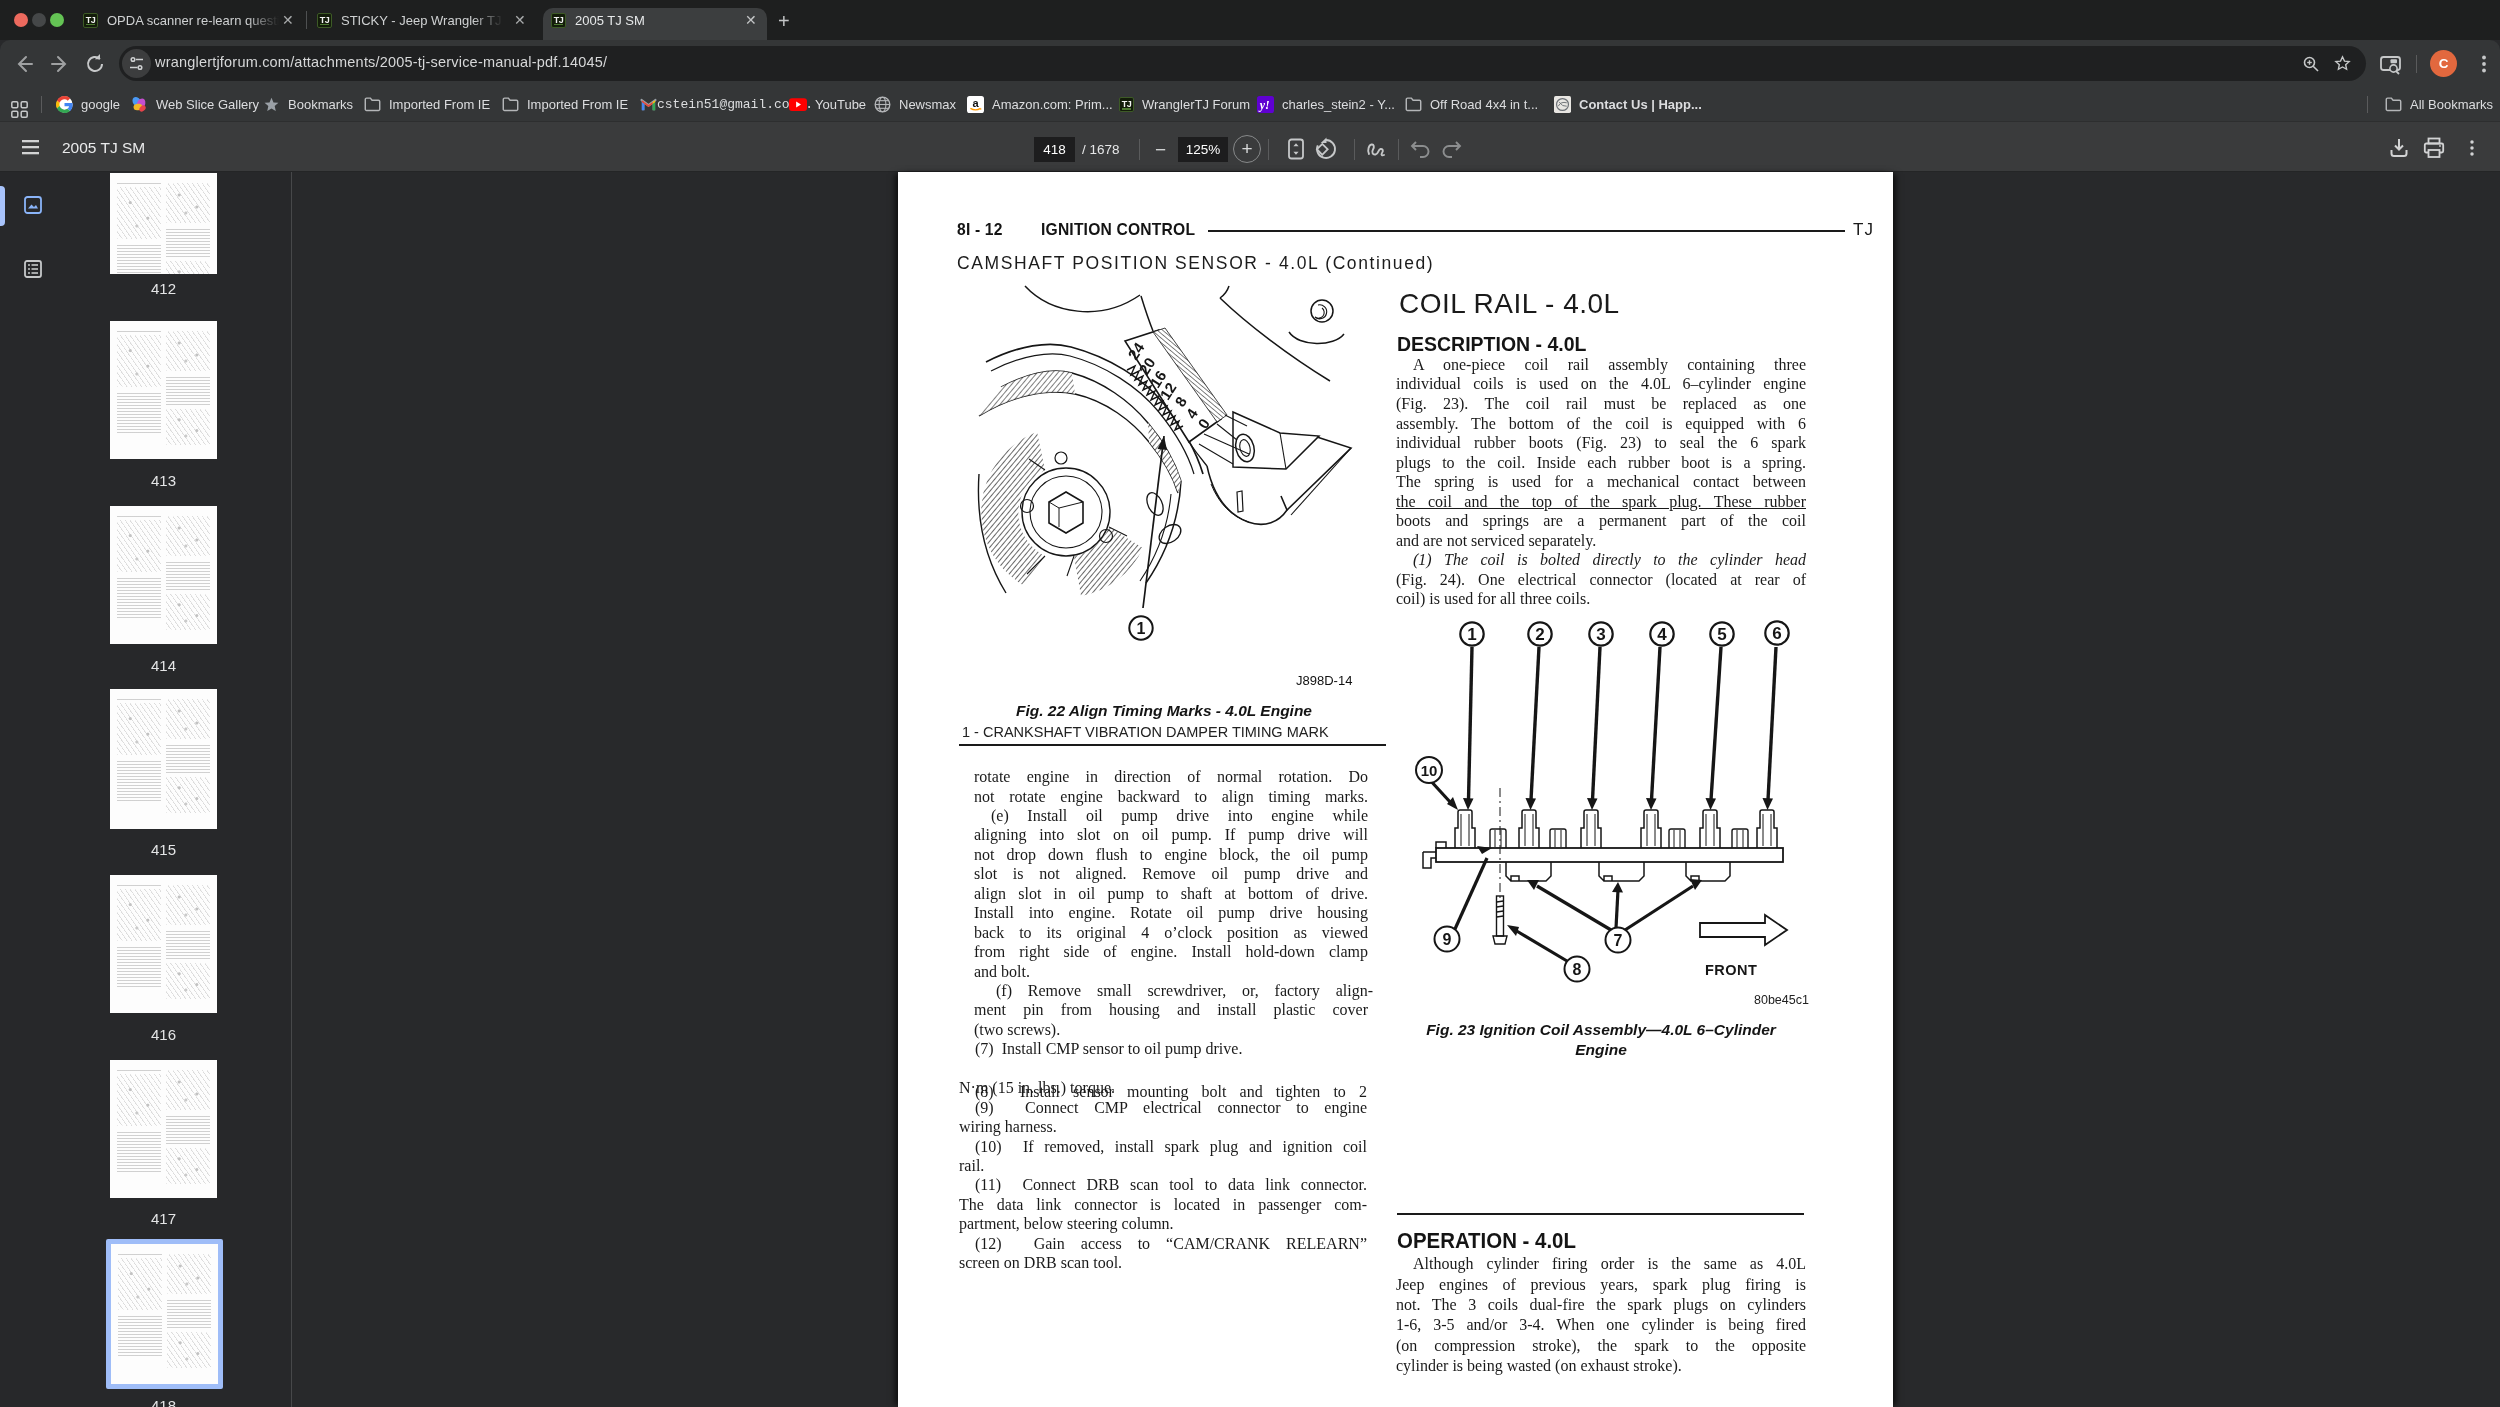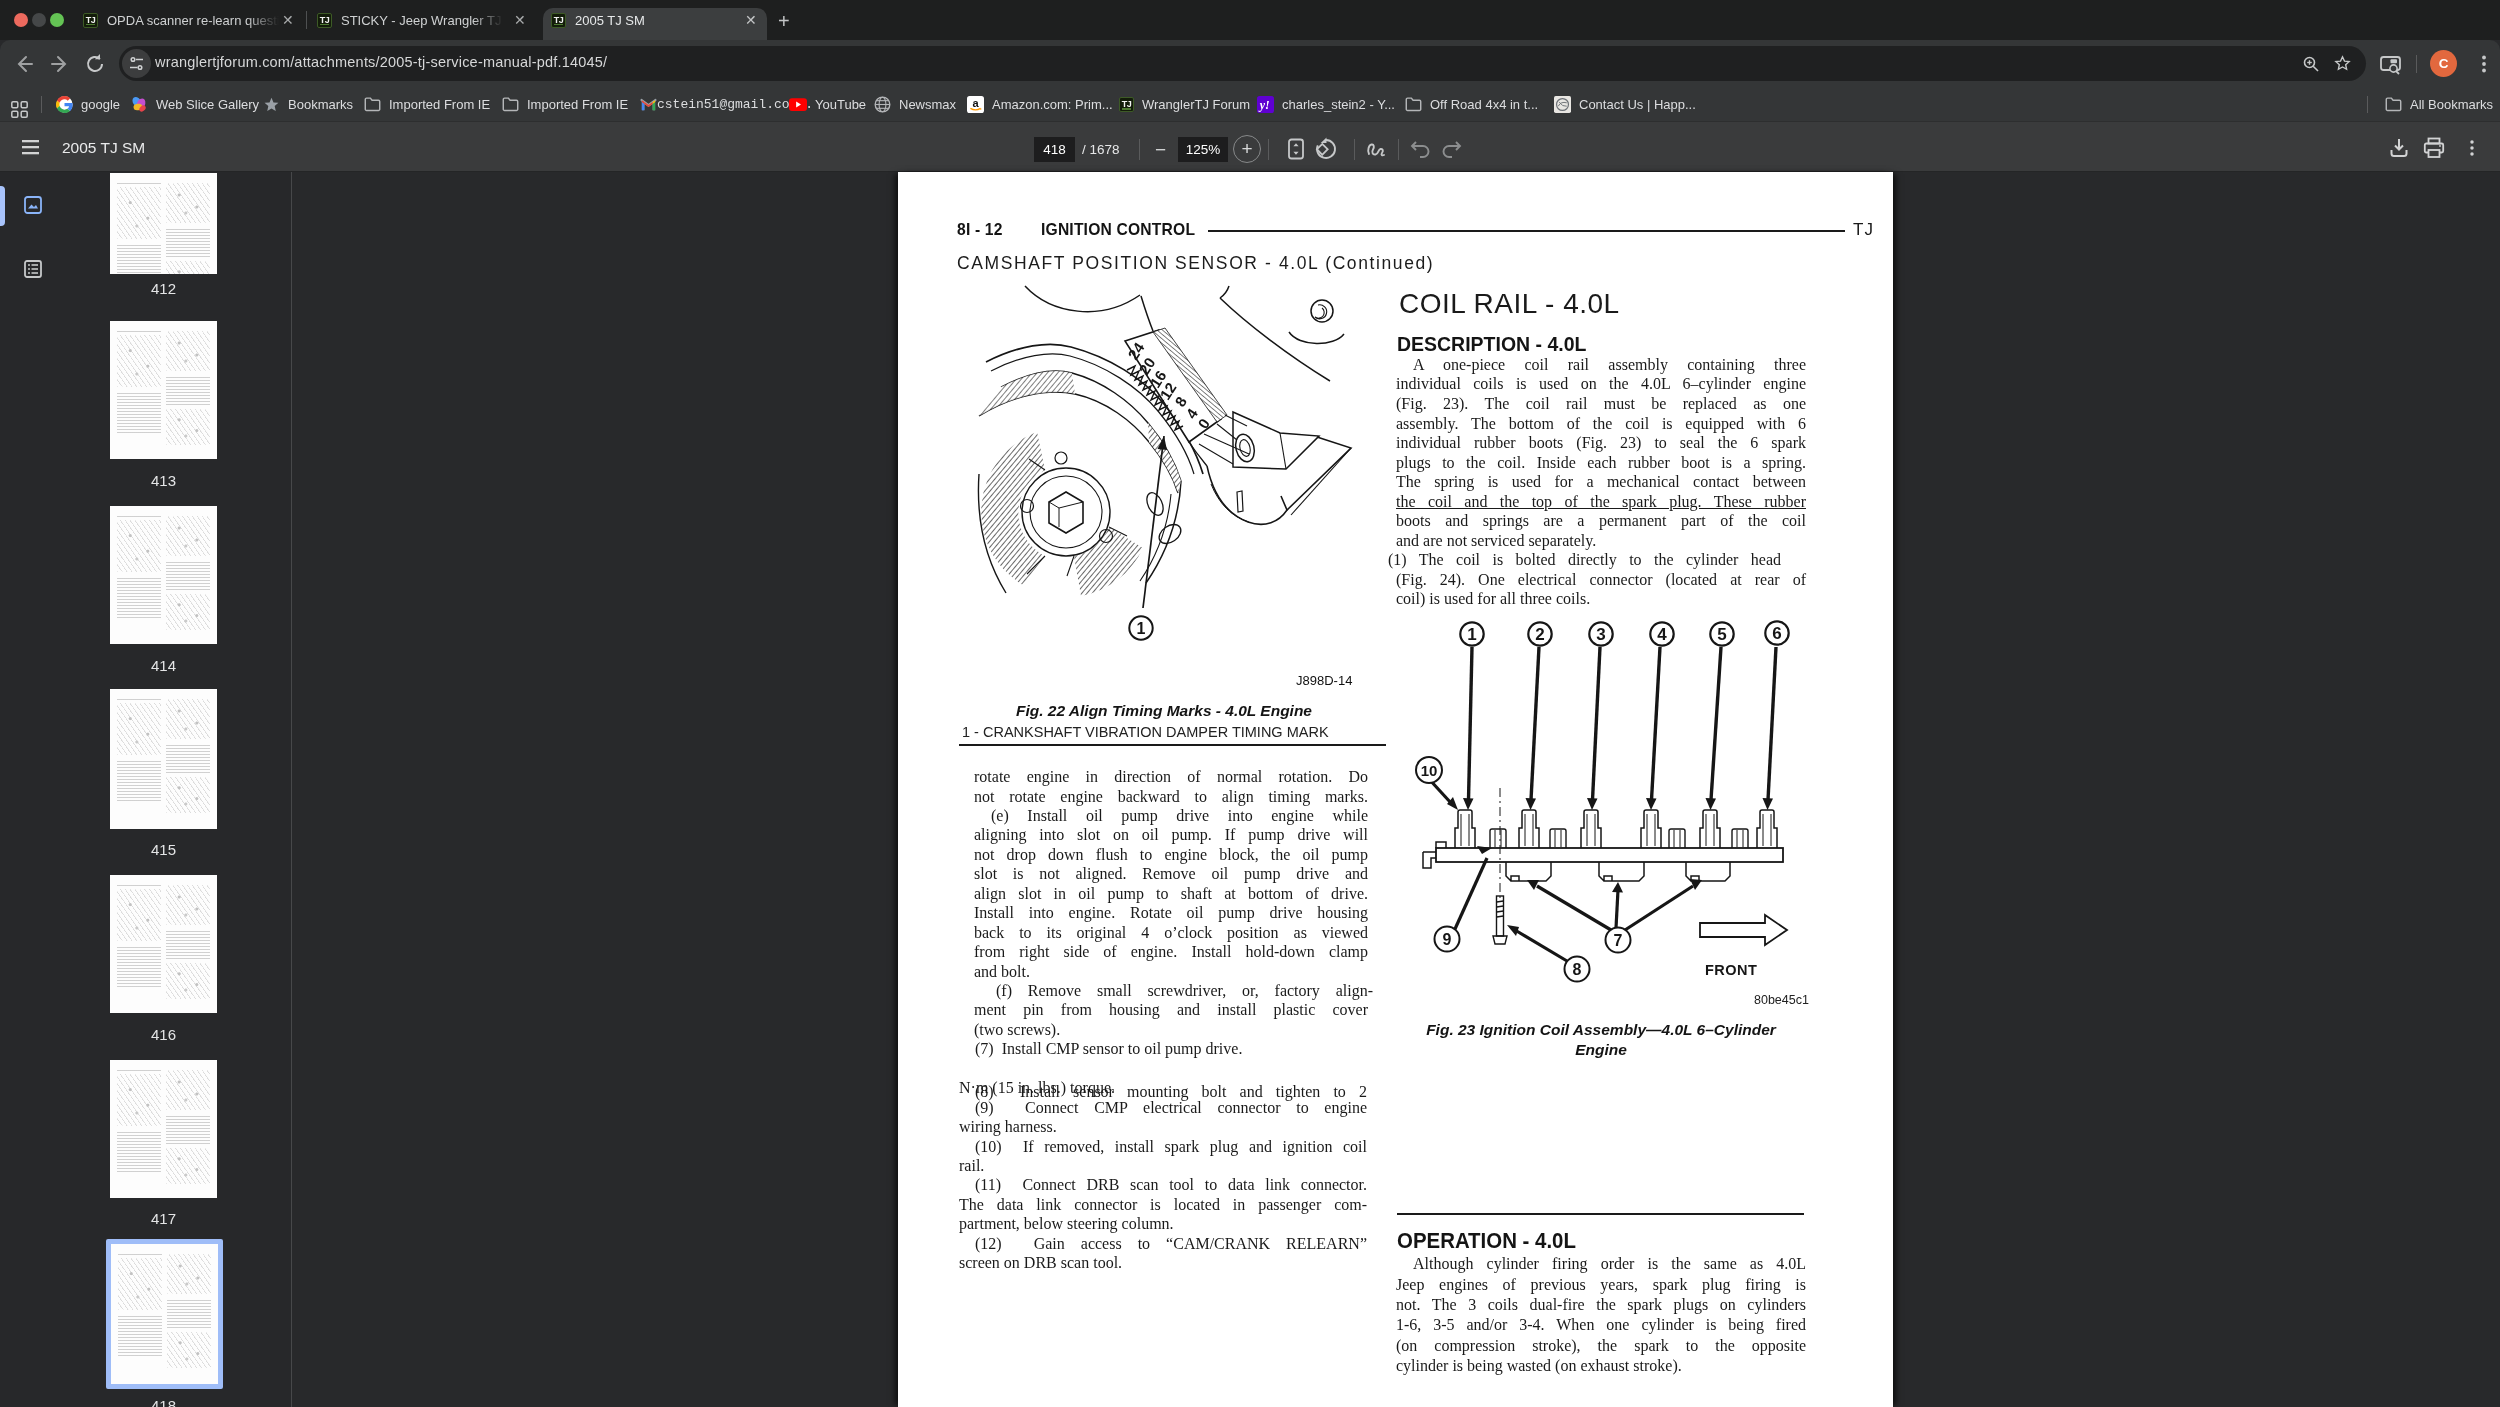--- a/index.html
+++ b/index.html
@@ -219,21 +219,21 @@
       <path d="M1.5 2.5 a1.5 1.5 0 0 1 1.5-1.5 h4.5 l2 2.5 h7.5 a1.5 1.5 0 0 1 1.5 1.5 v9 a1.5 1.5 0 0 1-1.5 1.5 h-14 a1.5 1.5 0 0 1-1.5-1.5 z" fill="none" stroke="#b4b6b8" stroke-width="1.7"></path>
     </svg>
   <span style="margin-left:8px;">Off Road 4x4 in t...</span>
 </div>
 <div class="bmitem" style="left:1554px;">
   <svg width="17" height="17" viewBox="0 0 20 20">
       <rect width="20" height="20" rx="2" fill="#e8e6e2"></rect>
       <circle cx="10" cy="10" r="7" fill="none" stroke="#6a6f74" stroke-width="1.4"></circle>
       <path d="M5 12 q3-6 10-4 M6 7 q4 6 9 5" stroke="#6a6f74" stroke-width="1.1" fill="none"></path>
     </svg>
-  <span style="margin-left:8px;">Contact Us | Happ...</span>
+  <span style="margin-left:8px;font-weight:bold;">Contact Us | Happ...</span>
 </div>
 <div class="vdiv" style="left:2367px; top:96px; height:17px;"></div>
 <div class="bmitem" style="left:2385px;">
   <svg width="17" height="15" viewBox="0 0 20 17">
       <path d="M1.5 2.5 a1.5 1.5 0 0 1 1.5-1.5 h4.5 l2 2.5 h7.5 a1.5 1.5 0 0 1 1.5 1.5 v9 a1.5 1.5 0 0 1-1.5 1.5 h-14 a1.5 1.5 0 0 1-1.5-1.5 z" fill="none" stroke="#b4b6b8" stroke-width="1.7"></path>
     </svg>
   <span style="margin-left:8px;">All Bookmarks</span>
 </div>
 
 <div id="pdfbar">
@@ -665,21 +665,21 @@
     <div class="j" style="left:515px; top:182.8px; width:393px;">A one-piece coil rail assembly containing three</div>
     <div class="j" style="left:498px; top:202.4px; width:410px;">individual coils is used on the 4.0L 6–cylinder engine</div>
     <div class="j" style="left:498px; top:221.9px; width:410px;">(Fig. 23). The coil rail must be replaced as one</div>
     <div class="j" style="left:498px; top:241.5px; width:410px;">assembly. The bottom of the coil is equipped with 6</div>
     <div class="j" style="left:498px; top:261px; width:410px;">individual rubber boots (Fig. 23) to seal the 6 spark</div>
     <div class="j" style="left:498px; top:280.6px; width:410px;">plugs to the coil. Inside each rubber boot is a spring.</div>
     <div class="j" style="left:498px; top:300.1px; width:410px;">The spring is used for a mechanical contact between</div>
     <div class="j" style="left:498px; top:319.7px; width:410px;text-decoration:underline;">the coil and the top of the spark plug. These rubber</div>
     <div class="j" style="left:498px; top:339.2px; width:410px;">boots and springs are a permanent part of the coil</div>
     <div class="ln" style="left:498px; top:358.8px;">and are not serviced separately.</div>
-    <div class="j" style="left:490px; top:378.3px; width:393px;">(1) The coil is bolted directly to the cylinder head</div>
+    <div class="j" style="left:515px; top:378.3px; width:393px;font-style:italic;">(1) The coil is bolted directly to the cylinder head</div>
     <div class="j" style="left:498px; top:397.9px; width:410px;">(Fig. 24). One electrical connector (located at rear of</div>
     <div class="ln" style="left:498px; top:417.4px;">coil) is used for all three coils.</div>
 
     <div class="abs cap" style="left:498px; top:849px; width:410px; text-align:center; font-size:15.5px;">Fig. 23 Ignition Coil Assembly—4.0L 6–Cylinder</div>
     <div class="abs cap" style="left:498px; top:869px; width:410px; text-align:center; font-size:15.5px;">Engine</div>
 
 
     <div class="abs" style="left:499px; top:1041px; width:407px; height:1.5px; background:#1a1a1a;"></div>
     <div class="abs hcond" style="left:499px; top:1057px; font-size:21.5px; transform:scaleX(0.95);">OPERATION - 4.0L</div>
 

